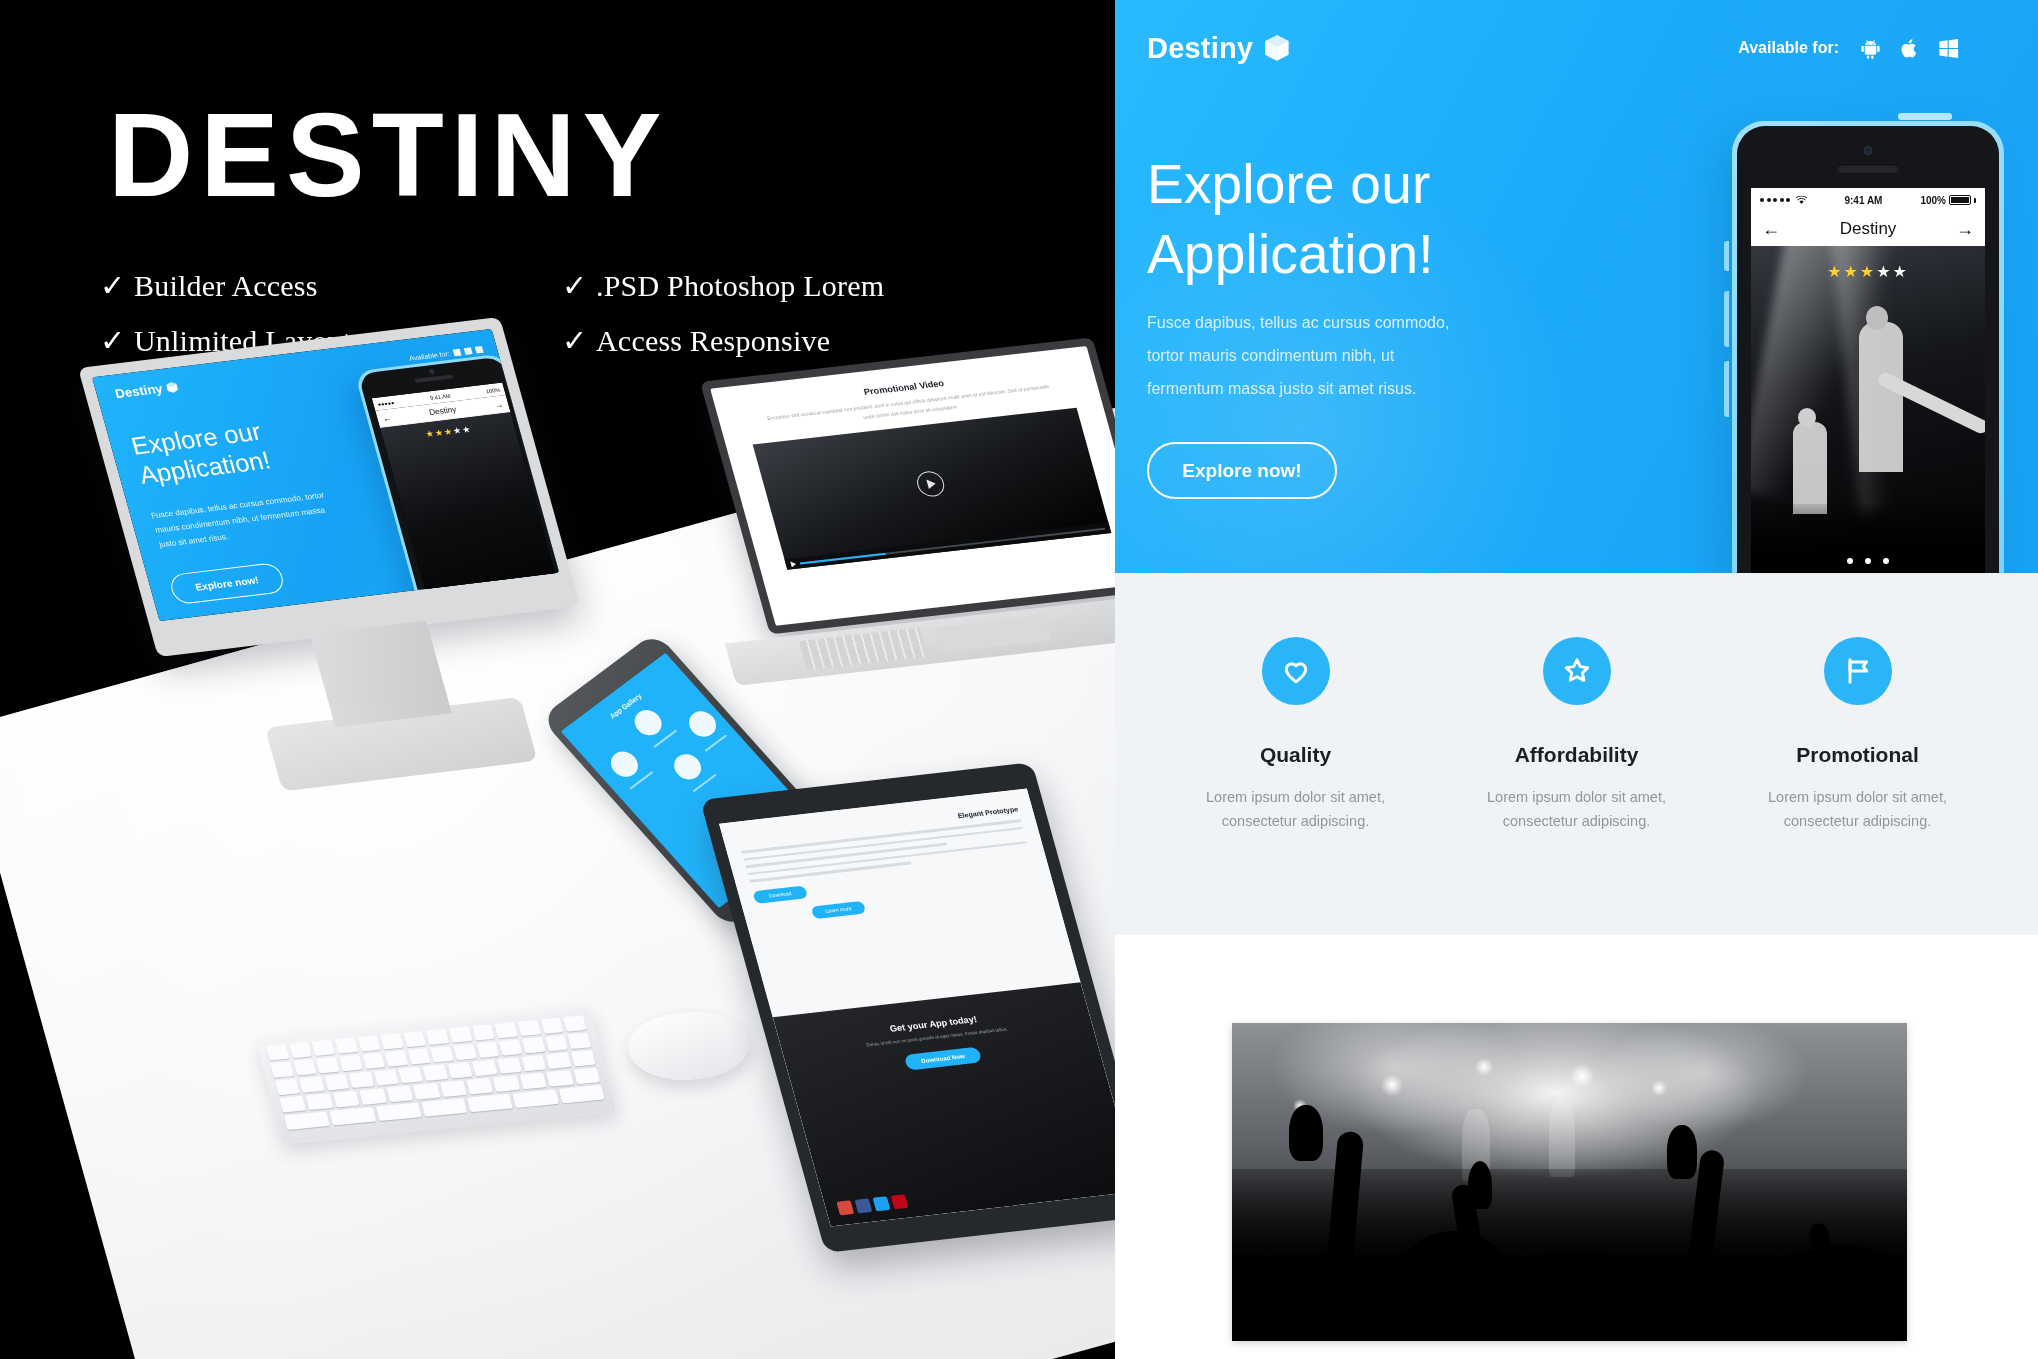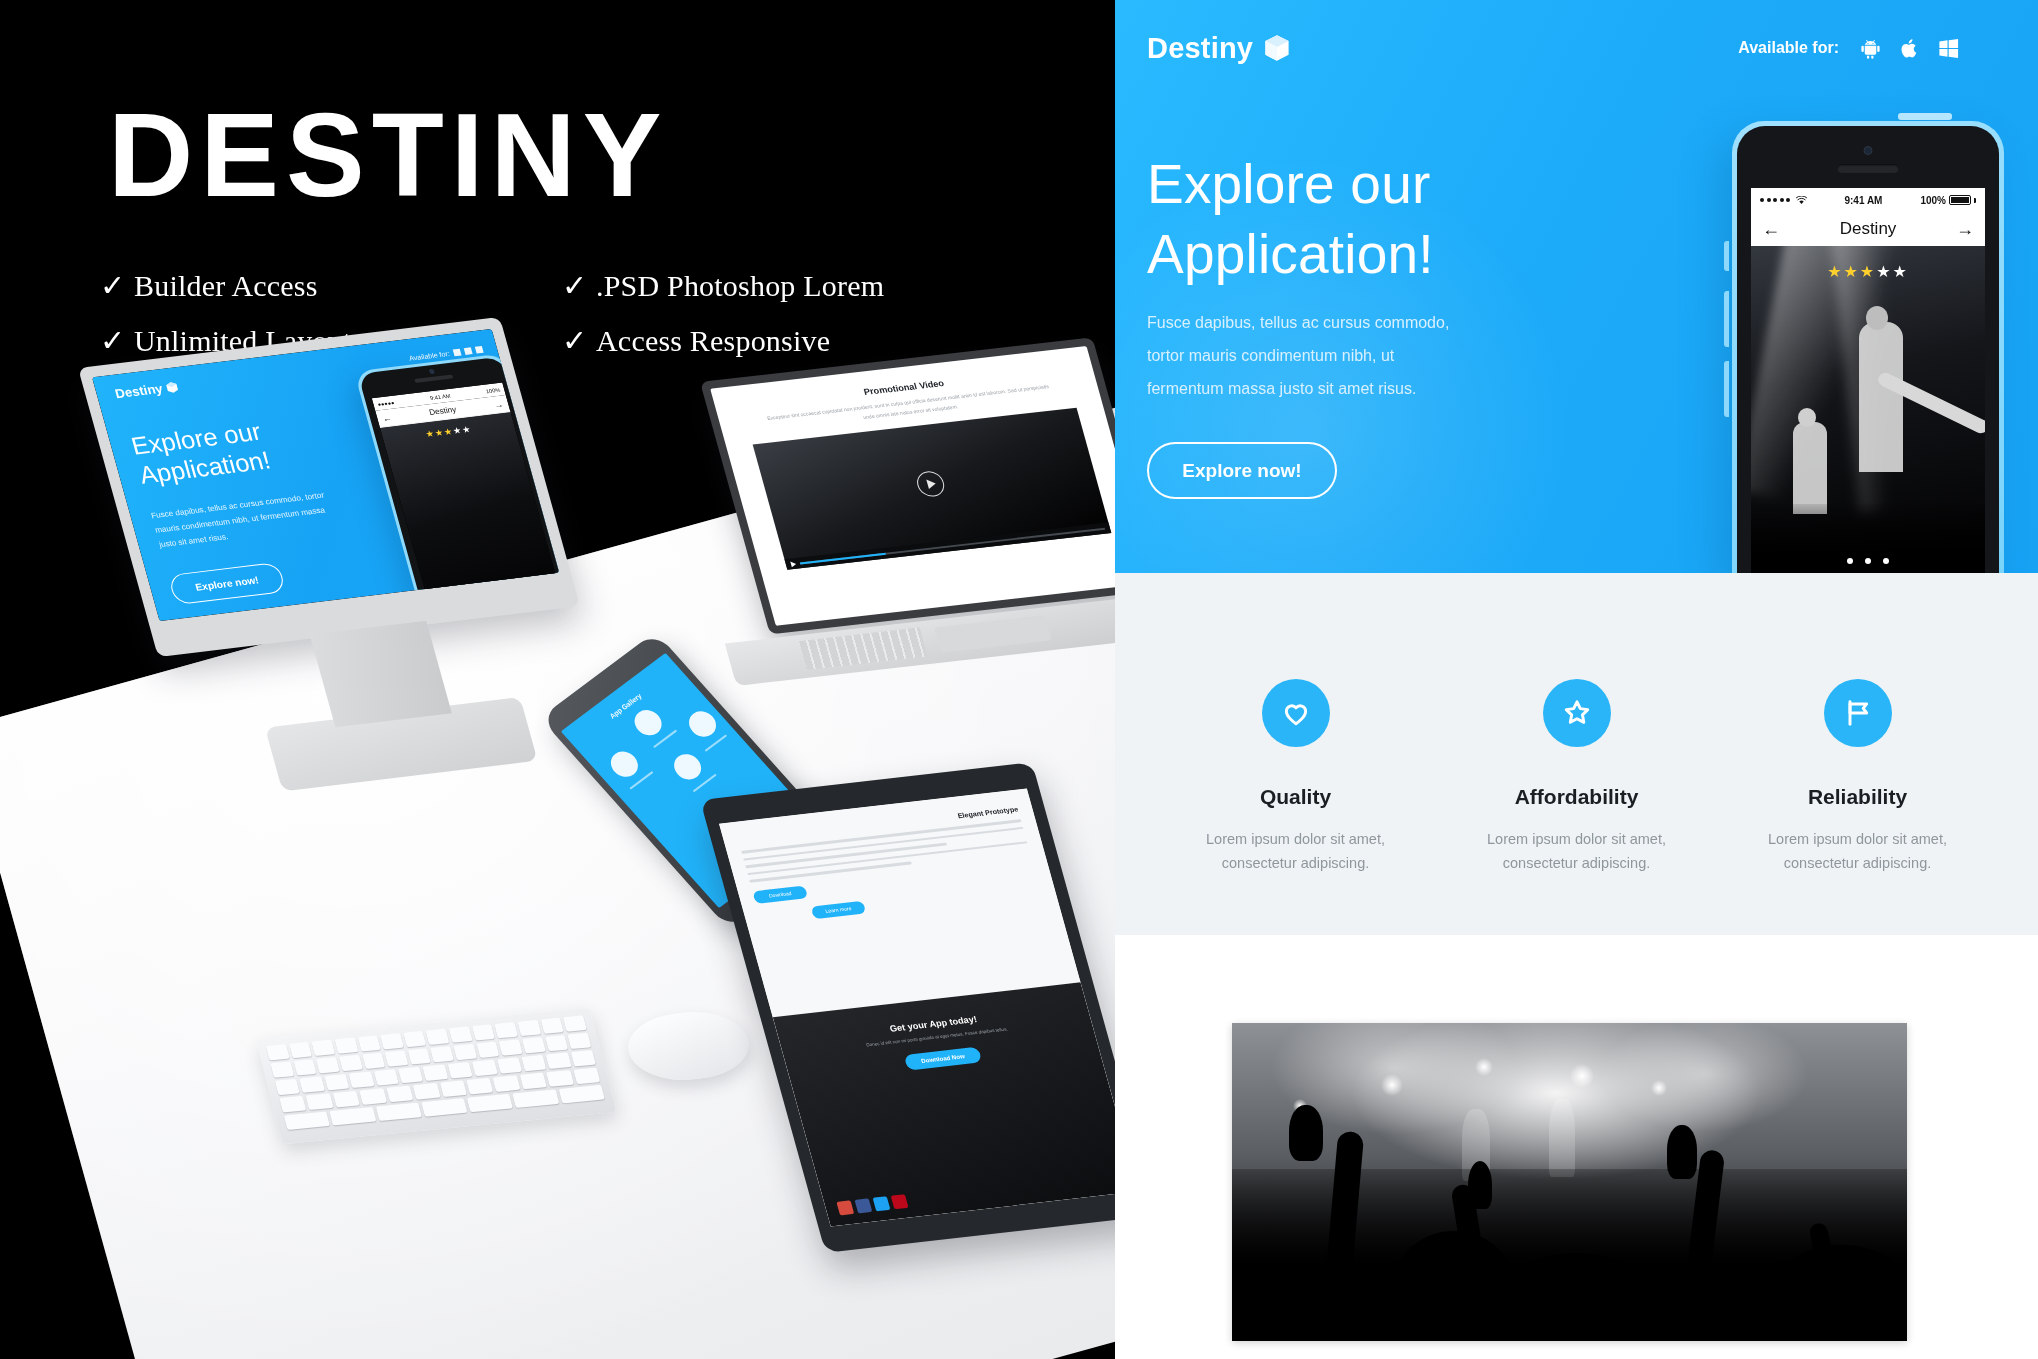--- a/index.html
+++ b/index.html
@@ -237,21 +237,21 @@
   .hp-stars { position:absolute; left:50%; top:16px; transform:translateX(-50%);
               font-size:16px; letter-spacing:2px; white-space:nowrap; }
   .hp-star { color:#ffd02e; }
   .hp-star.off { color:#fff; }
   .hp-dots { position:absolute; left:50%; bottom:14px; transform:translateX(-50%);
              display:flex; gap:12px; }
   .hp-dots i { width:6px; height:6px; background:#fff; border-radius:50%; display:block; }
 
   
   .features { height:362px; background:#eff3f5; display:flex;
-              align-items:center; padding:64px 40px 17px 40px; gap:0; }
+              align-items:flex-start; padding:64px 40px 17px 40px; gap:0; }
   .feature { flex:1; text-align:center; }
   .feat-circle { width:68px; height:68px; border-radius:50%; background:#29b5f7;
                  margin:0 auto 38px; display:flex; align-items:center; justify-content:center; }
   .feat-circle svg { width:32px; height:32px; fill:none; stroke:#fff; stroke-width:2.2; }
   .feat-h { font-size:21px; font-weight:700; color:#1b1f24; margin-bottom:19px; }
   .feat-p { font-size:14.5px; color:#8f979e; line-height:1.65; padding:0 16px; }
 
   
   .bottom-photo { position:absolute; left:117px; top:1023px; width:675px; height:318px;
                   overflow:hidden; background:#000;
@@ -637,21 +637,21 @@
         <div class="feat-h">Affordability</div>
         <div class="feat-p">Lorem ipsum dolor sit amet, consectetur adipiscing.</div>
       </div>
       <div class="feature">
         <div class="feat-circle">
           <svg viewBox="0 0 24 24">
             <path d="M6 3.5v17" stroke-linecap="round"></path>
             <path d="M6 5.2h12.5l-2.6 3.4 2.6 3.4H6z" stroke-linejoin="round"></path>
           </svg>
         </div>
-        <div class="feat-h">Reliability</div>
+        <div class="feat-h">Promotional</div>
         <div class="feat-p">Lorem ipsum dolor sit amet, consectetur adipiscing.</div>
       </div>
     </div>
 
     <div class="bottom-photo">
       <div class="bp-stage"></div>
       <span class="bp-lamp" style="left:22%;top:16%;width:22px;height:22px"></span>
       <span class="bp-lamp" style="left:36%;top:11%;width:18px;height:18px"></span>
       <span class="bp-lamp" style="left:50%;top:13%;width:24px;height:24px"></span>
       <span class="bp-lamp" style="left:62%;top:18%;width:16px;height:16px"></span>

